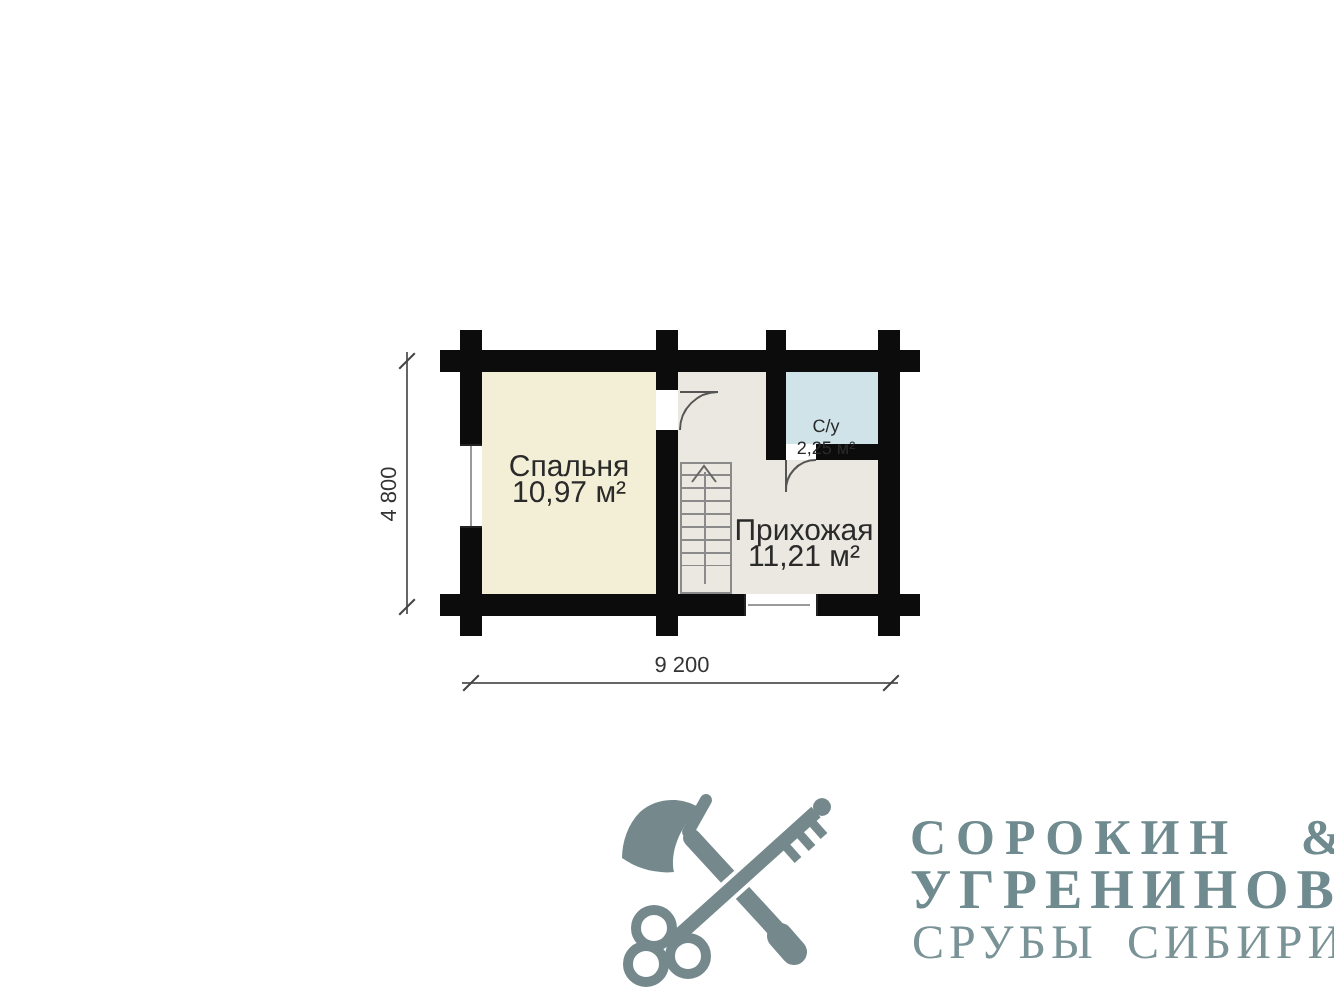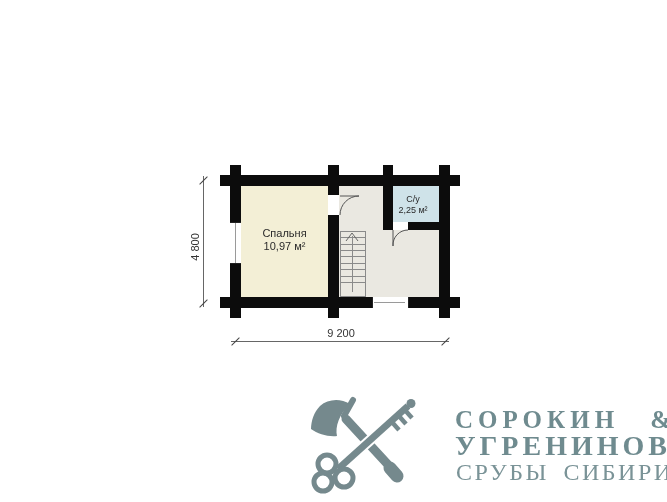--- a/index.html
+++ b/index.html
@@ -26,21 +26,21 @@
   .window-left{left:230px;top:222px;width:11px;height:40px;border-top:1px solid #222;border-bottom:1px solid #222;}
   .window-left .mullion{position:absolute;left:5px;top:0;width:1px;height:100%;background:#9a9a9a;}
   .entrance{left:372px;top:297px;width:35px;height:11px;border-left:1px solid #222;border-right:1px solid #222;}
   .entrance .sill{position:absolute;left:1px;top:5px;width:31px;height:1px;background:#9a9a9a;}
   
   .stairs{position:absolute;left:340px;top:231px;width:24px;height:64px;border:1px solid #8a8a8a;}
   .stairs .treads{position:absolute;left:0;top:5px;width:100%;height:46px;
      background:repeating-linear-gradient(to bottom,#8a8a8a 0 1px,transparent 1px 6.5px);}
   .stairs .centerline{position:absolute;left:11px;top:4px;width:1px;height:56px;background:#8a8a8a;}
   
-  .room-label{position:absolute;text-align:center;color:#2a2a2a;font-size:11px;line-height:13px;}
+  .room-label{position:absolute;text-align:center;color:#2a2a2a;font-size:15px;line-height:13px;}
   .room-label.small{font-size:9px;line-height:11px;}
   
   .dimline{position:absolute;background:#666;}
   .v-dim{left:203px;top:176px;width:1px;height:131px;}
   .h-dim{left:231px;top:341px;width:218px;height:1px;}
   .tick{position:absolute;width:11px;height:1px;background:#444;transform:rotate(-45deg);}
   .dim-label{position:absolute;color:#333;font-size:11px;text-align:center;}
   .dim-label.vertical{transform:rotate(-90deg);}
   
   .plan-overlay{position:absolute;left:0;top:0;width:667px;height:502px;pointer-events:none;}
@@ -89,21 +89,25 @@
       <path d="M 393 230 L 393 246"></path>
       <path d="M 393 246 A 15 15 0 0 1 408 230"></path>
       <polyline points="346,241 352,233 358,241" stroke="#666"></polyline>
     </g>
   </svg>
 
   <div class="room-label" style="left:241px;top:227px;width:87px;">
     <div>Спальня</div>
     <div>10,97 м²</div>
   </div>
-  <div class="room-label small" style="left:390px;top:194px;width:46px;">
+  <div class="room-label" style="left:352px;top:259px;width:100px;">
+    <div>Прихожая</div>
+    <div>11,21 м²</div>
+  </div>
+  <div class="room-label small" style="left:390px;top:208px;width:46px;">
     <div>С/у</div>
     <div>2,25 м²</div>
   </div>
 
   <div class="dimline v-dim"></div>
   <div class="tick" style="left:198px;top:180px;"></div>
   <div class="tick" style="left:198px;top:303px;"></div>
   <div class="dim-label vertical" style="left:165px;top:241px;width:60px;">4 800</div>
 
   <div class="dimline h-dim"></div>

